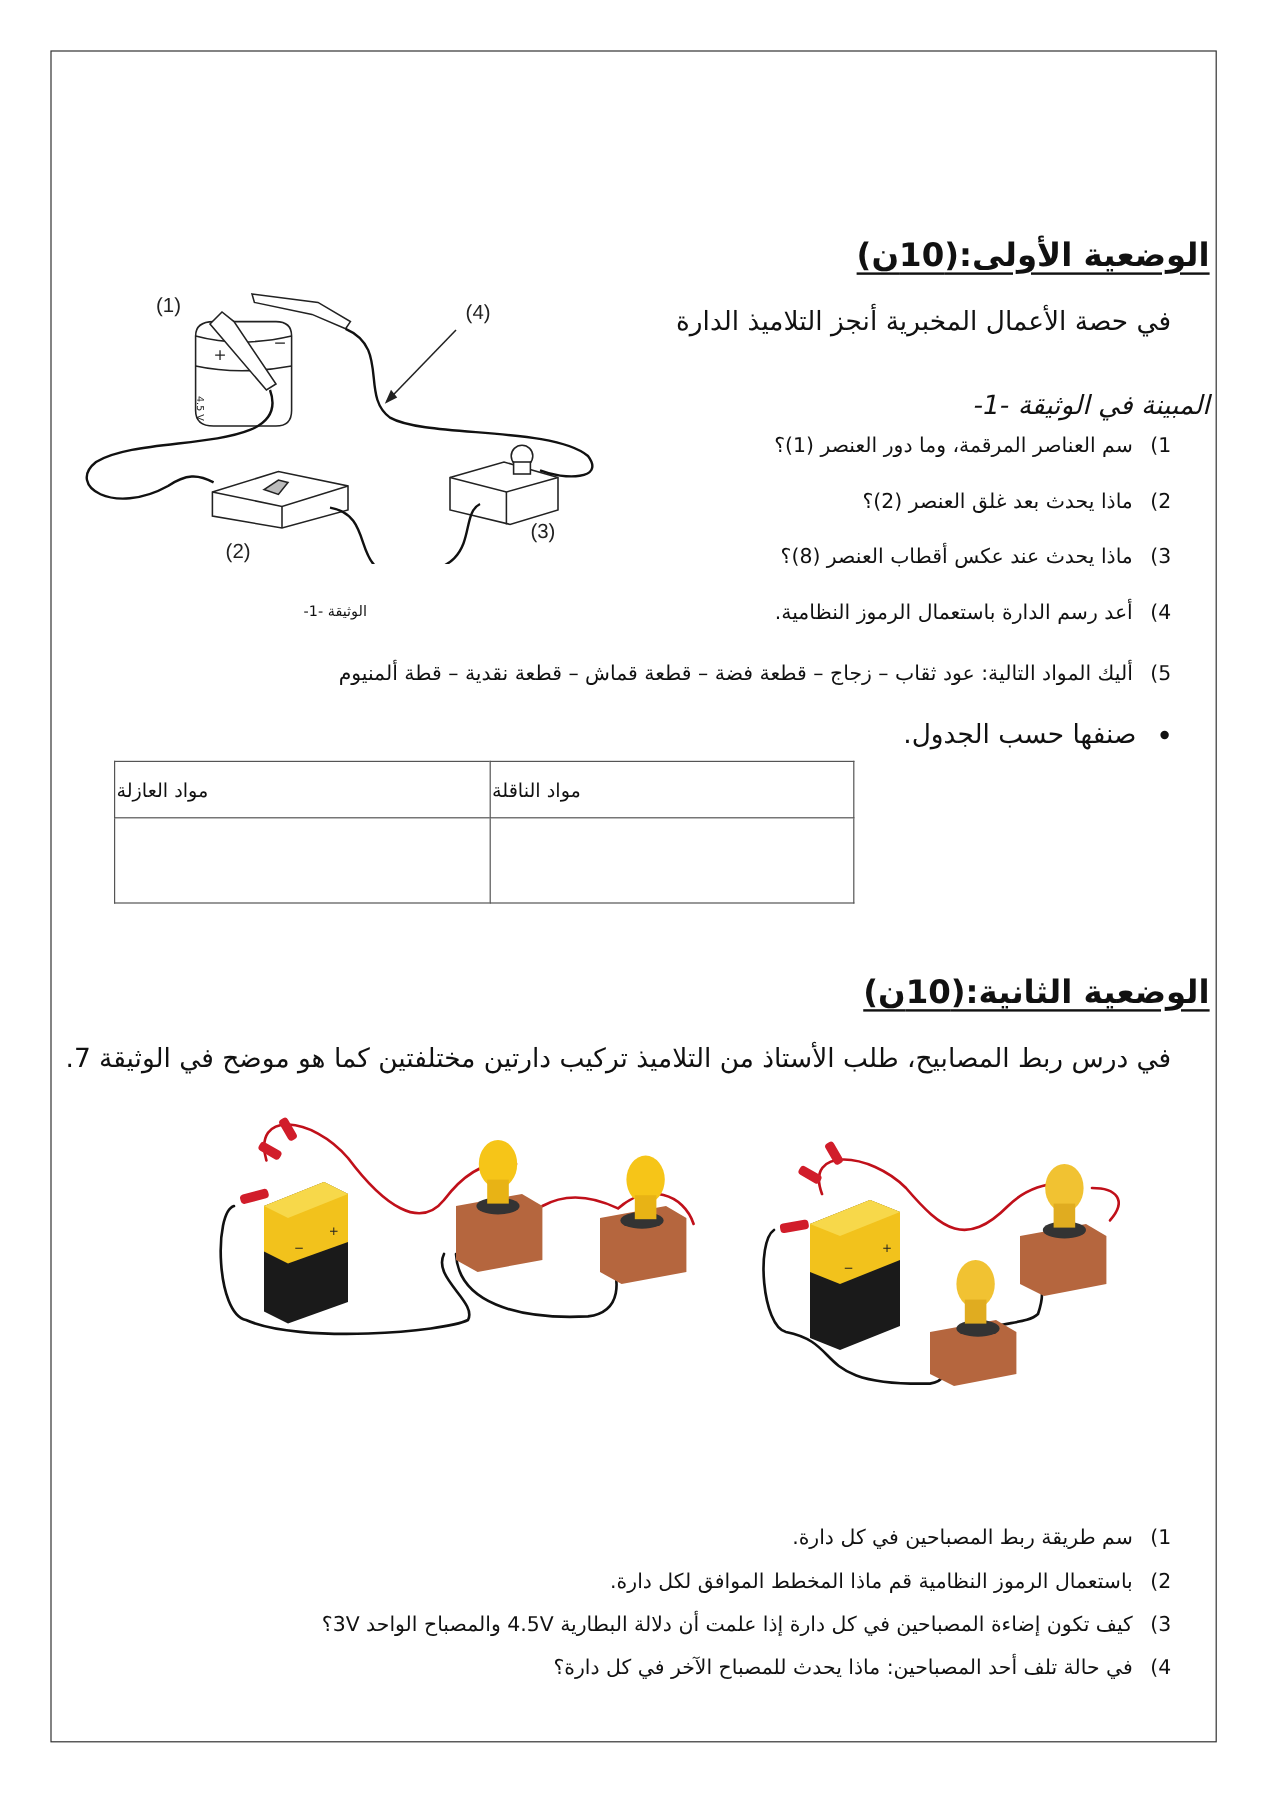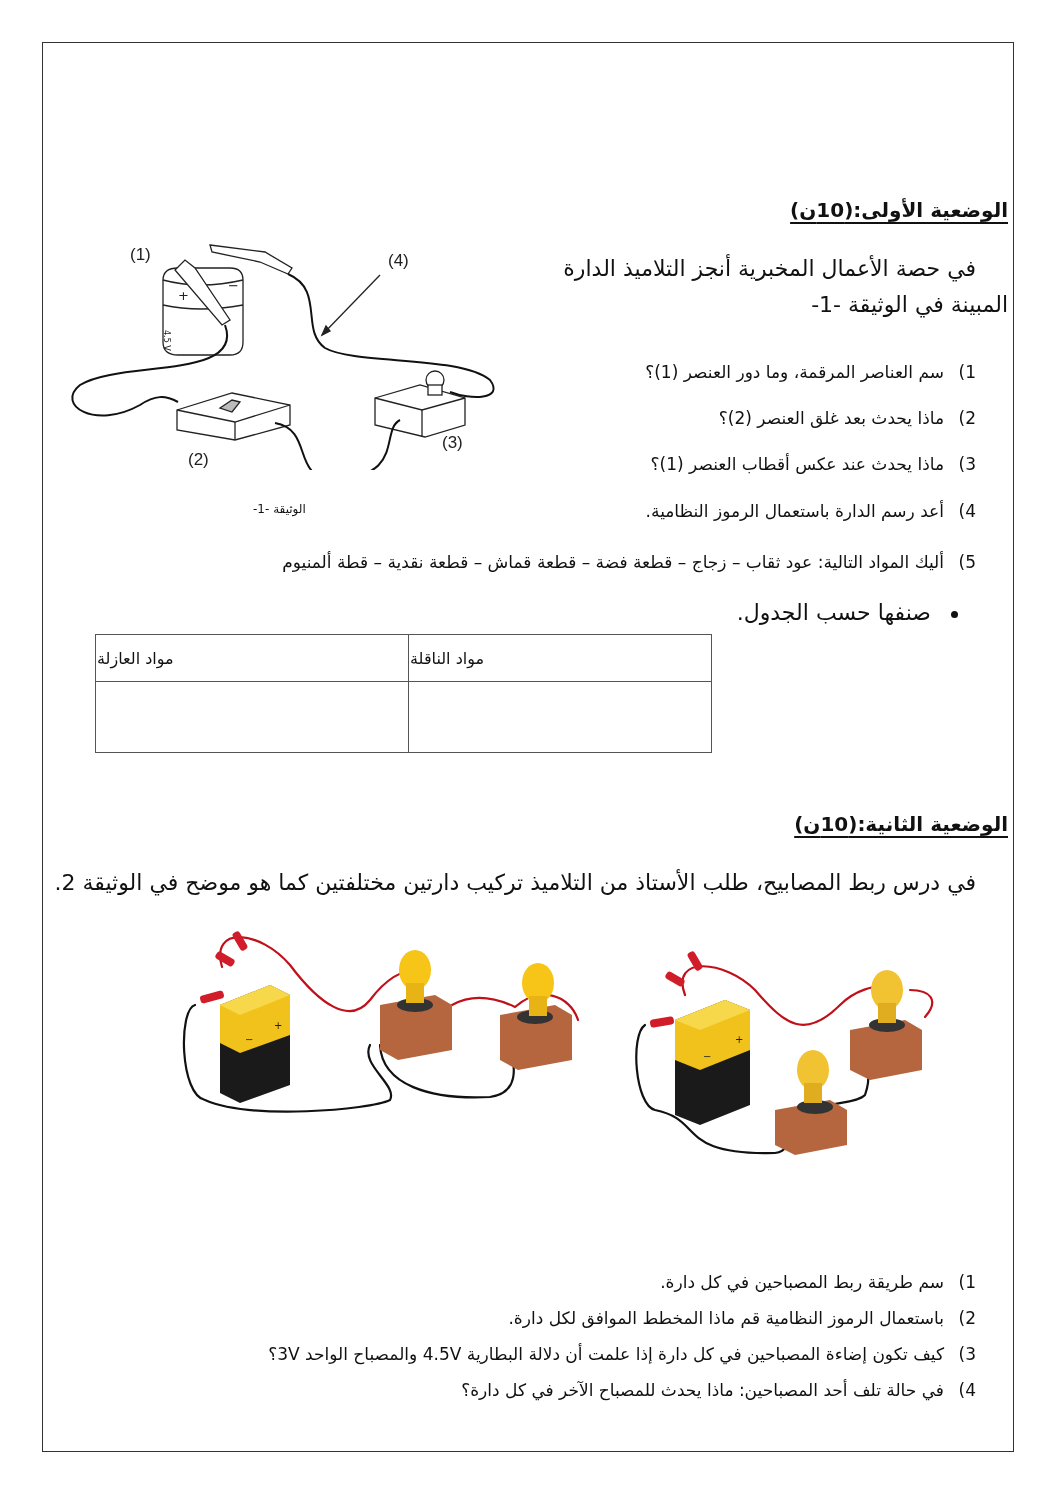--- a/index.html
+++ b/index.html
@@ -1,21 +1,21 @@
 <!DOCTYPE html>
 <html><head>
 <meta charset="utf-8">
 <style>
   html, body { margin: 0; padding: 0; background: #ffffff; }
   body { width: 1058px; height: 1497px; position: relative; overflow: hidden;
          font-family: "DejaVu Sans", sans-serif; color: #111; }
   .frame { position: absolute; left: 42px; top: 42px; width: 972px; height: 1410px;
            border: 1.5px solid #333; box-sizing: border-box; }
   .rtl { direction: rtl; text-align: right; position: absolute; white-space: nowrap; }
-  .heading { font-weight: bold; font-size: 20px; text-decoration: underline;
+  .heading { font-weight: bold; font-size: 27px; text-decoration: underline;
              text-decoration-thickness: 2px; text-underline-offset: 5px; }
   .line { font-size: 22px; }
   .q { font-size: 17px; display: flex; flex-direction: row; gap: 10px; }
   .qnum { min-width: 22px; }
   .caption { font-size: 12px; position: absolute; direction: rtl; }
   table.mat { position: absolute; left: 95px; top: 634px; width: 617px; border-collapse: collapse;
               direction: rtl; font-size: 16px; }
   table.mat th, table.mat td { border: 1.3px solid #555; text-align: left; font-weight: normal; }
   table.mat th { height: 44px; }
   table.mat td { height: 68px; }
@@ -24,43 +24,43 @@
   svg { position: absolute; }
   .lbl { font-family: "Liberation Sans", sans-serif; font-size: 17px; fill: #222; }
 </style>
 </head>
 <body>
 
 <div class="frame"></div>
 
 <div class="rtl heading" style="right:50px; top:198px;">الوضعية الأولى:(10ن)</div>
 <div class="rtl line" style="right:82px; top:256px;">في حصة الأعمال المخبرية أنجز التلاميذ الدارة</div>
-<div class="rtl line" style="right:50px; top:292px;">المبينة في الوثيقة -1-</div>
+<div class="rtl line" style="right:50px; top:326px;font-style:italic;">المبينة في الوثيقة -1-</div>
 
 <div class="rtl q" style="right:82px; top:362px;">
   <span class="qnum">1)</span>
   <span>سم العناصر المرقمة، وما دور العنصر (1)؟</span>
 </div>
 <div class="rtl q" style="right:82px; top:408px;">
   <span class="qnum">2)</span>
   <span>ماذا يحدث بعد غلق العنصر (2)؟</span>
 </div>
 <div class="rtl q" style="right:82px; top:454px;">
   <span class="qnum">3)</span>
-  <span>ماذا يحدث عند عكس أقطاب العنصر (1)؟</span>
+  <span>ماذا يحدث عند عكس أقطاب العنصر (8)؟</span>
 </div>
 <div class="rtl q" style="right:82px; top:501px;">
   <span class="qnum">4)</span>
   <span>أعد رسم الدارة باستعمال الرموز النظامية.</span>
 </div>
 <div class="rtl q" style="right:82px; top:552px;">
   <span class="qnum">5)</span>
   <span>أليك المواد التالية: عود ثقاب – زجاج – قطعة فضة – قطعة قماش – قطعة نقدية – قطة ألمنيوم</span>
 </div>
-<div class="rtl line" style="right:100px; top:600px;">
+<div class="rtl line" style="right:84px; top:600px;">
   <span class="bullet"></span><span>صنفها حسب الجدول.</span>
 </div>
 
 <table class="mat">
   <tbody>
       <tr>
     <th>مواد الناقلة</th>
     <th>مواد العازلة</th>
   </tr>
   <tr>
@@ -110,21 +110,21 @@
     <path d="M262 105 L266 96 L270 101 Z" fill="#222"></path>
   </g>
   <text class="lbl" x="70" y="30">(1)</text>
   <text class="lbl" x="128" y="235">(2)</text>
   <text class="lbl" x="382" y="218">(3)</text>
   <text class="lbl" x="328" y="36">(4)</text>
 </svg>
 <div class="caption" style="left:253px; top:502px;">الوثيقة -1-</div>
 
 <div class="rtl heading" style="right:50px; top:812px;text-decoration:underline;">الوضعية الثانية:(10ن)</div>
-<div class="rtl line" style="right:82px; top:870px;">في درس ربط المصابيح، طلب الأستاذ من التلاميذ تركيب دارتين مختلفتين كما هو موضح في الوثيقة 2.</div>
+<div class="rtl line" style="right:82px; top:870px;">في درس ربط المصابيح، طلب الأستاذ من التلاميذ تركيب دارتين مختلفتين كما هو موضح في الوثيقة 7.</div>
 
 <svg style="left:170px; top:925px;" width="420" height="190" viewBox="0 0 420 190">
   <g fill="none" stroke-width="2.2" stroke-linecap="round">
     <path d="M52 42 C40 0 90 5 120 40 C150 80 180 100 200 75 C215 55 235 40 260 45" stroke="#c0101a"></path>
     <path d="M282 80 C300 70 320 70 345 82 C370 60 400 70 408 95" stroke="#c0101a"></path>
     <path d="M25 80 C8 85 10 170 35 175 C80 195 200 185 220 175 C228 160 190 140 200 120" stroke="#111"></path>
     <path d="M210 120 C212 160 260 175 320 172 C350 168 345 140 340 125" stroke="#111"></path>
   </g>
   <g>
     <path d="M50 80 L100 60 L120 70 L120 160 L70 178 L50 168 Z" fill="#1a1a1a"></path>

